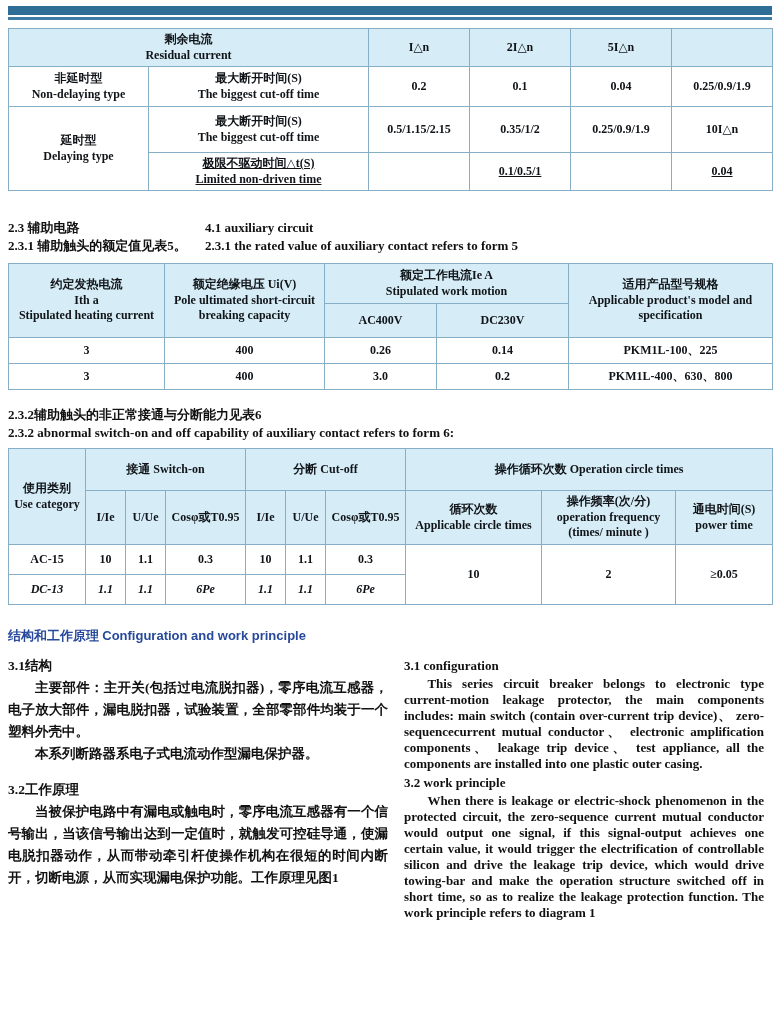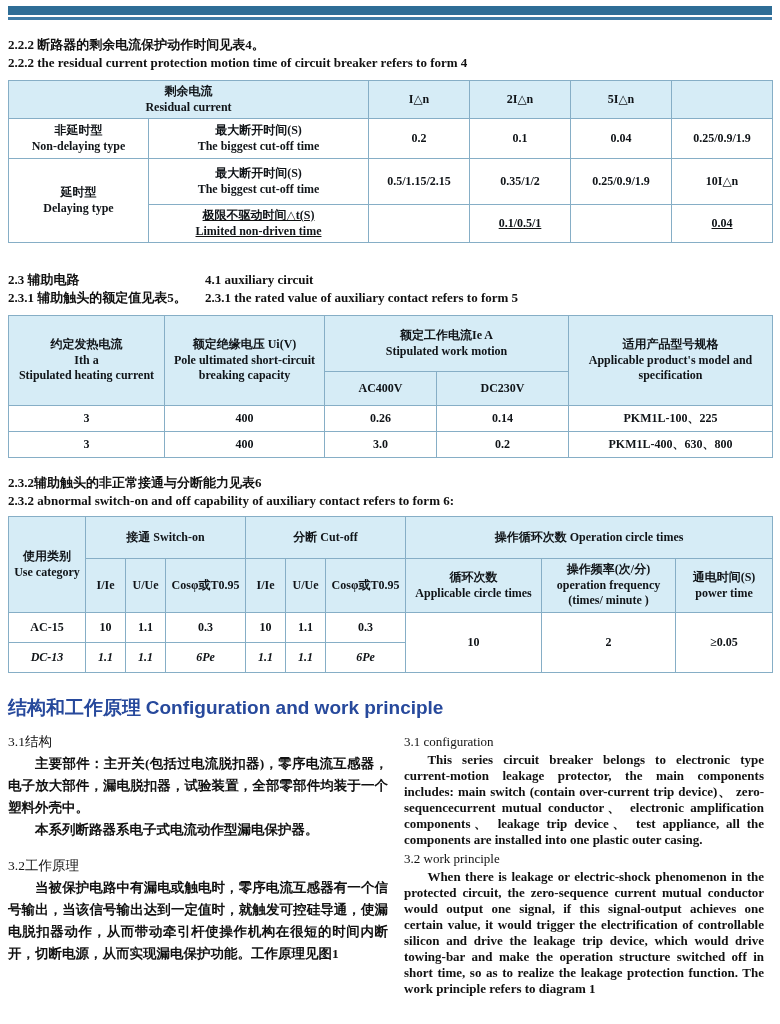--- a/index.html
+++ b/index.html
@@ -24,57 +24,53 @@
   
   table { border-collapse:collapse; table-layout:fixed; width:764px; margin-top:8px; }
   td {
     border:1px solid #86aec6; text-align:center; vertical-align:middle;
     font-size:12px; font-weight:bold; padding:2px 4px; color:#101418;
   }
   td .ln { display:block; line-height:1.3; }
   .th { background:#d6ecf6; }
   .t4 tr:nth-child(1){height:38px;} .t4 tr:nth-child(2){height:40px;}
   .t4 tr:nth-child(3){height:46px;} .t4 tr:nth-child(4){height:38px;text-decoration:underline;}
-  .t5 tr:nth-child(1){height:56px;} .t5 tr:nth-child(2){height:34px;}
+  .t5 tr:nth-child(1){height:40px;} .t5 tr:nth-child(2){height:34px;}
   .t5 tr:nth-child(3){height:26px;} .t5 tr:nth-child(4){height:26px;}
   .t6 tr:nth-child(1){height:42px;} .t6 tr:nth-child(2){height:54px;}
   .t6 tr:nth-child(3){height:30px;} .t6 tr:nth-child(4){height:30px;font-style:italic;}
 
   
   .note { margin-top:8px; }
   .note div { font-size:12.5px; font-weight:bold; line-height:20px; }
 
   
-  .section-title { margin-top:22px; font-size:19px; color:#27499c; }
+  .section-title { margin-top:22px; font-size:13px; color:#27499c; }
   .section-title .zh { font-weight:600; }
   .section-title .en { font-family:"Liberation Sans","DejaVu Sans",sans-serif; font-weight:bold; }
 
   
   .cols { display:flex; margin-top:10px; }
   .col-left  { width:380px; flex:0 0 380px; margin-right:16px; }
   .col-right { width:360px; flex:0 0 360px; }
-  .cols h4 { font-size:13.5px; font-weight:normal; line-height:22px; }
+  .cols h4 { font-size:13.5px; font-weight:bold; line-height:22px; }
   .cols p  { font-size:13.5px; font-weight:bold; line-height:22px;
              text-align:justify; text-indent:2em; }
   .col-right h4 { font-size:13px; line-height:21px; }
   .col-right p  { font-size:13px; line-height:16px; text-indent:1.8em; }
   .gap-above { margin-top:14px; }
 </style>
 </head>
 <body>
 
 <div class="page">
 
   <div class="topbar-thick"></div>
   <div class="topbar-thin"></div>
 
-  <div class="h-block">
-    <div class="h-line">2.2.2 断路器的剩余电流保护动作时间见表4。</div>
-    <div class="h-line">2.2.2 the residual current protection motion time of circuit breaker refers to form 4</div>
-  </div>
 
   <table class="t4">
     <colgroup>
         <col style="width:140px">
         <col style="width:220px">
         <col style="width:101px">
         <col style="width:101px">
         <col style="width:101px">
         <col style="width:101px">
       </colgroup>

